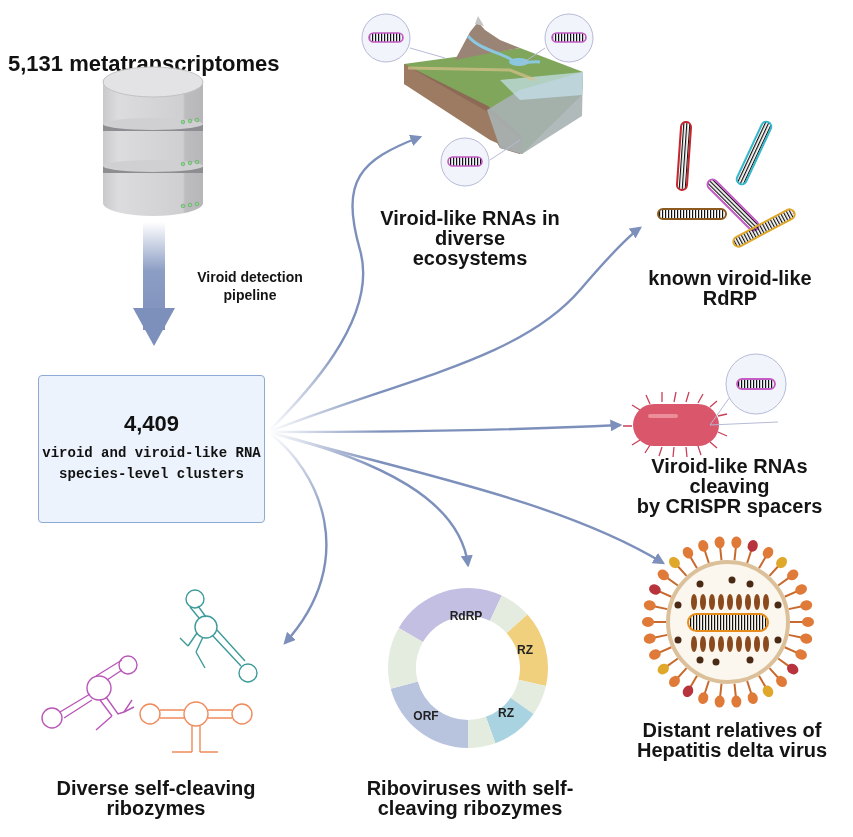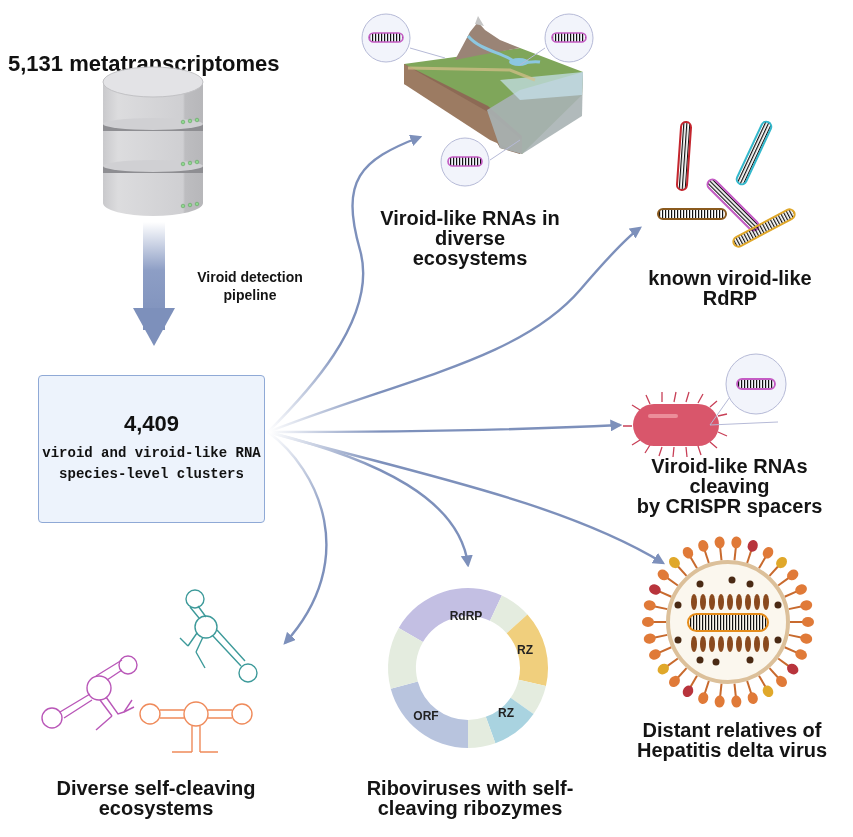--- a/index.html
+++ b/index.html
@@ -305,14 +305,14 @@
 <div class="label" style="left:632px; top:720px; width:200px;">
   <div>Distant relatives of</div>
   <div>Hepatitis delta virus</div>
 </div>
 <div class="label" style="left:365px; top:778px; width:210px;">
   <div>Riboviruses with self-</div>
   <div>cleaving ribozymes</div>
 </div>
 <div class="label" style="left:56px; top:778px; width:200px;">
   <div>Diverse self-cleaving</div>
-  <div>ecosystems</div>
+  <div>ribozymes</div>
 </div>
 
 </body></html>

